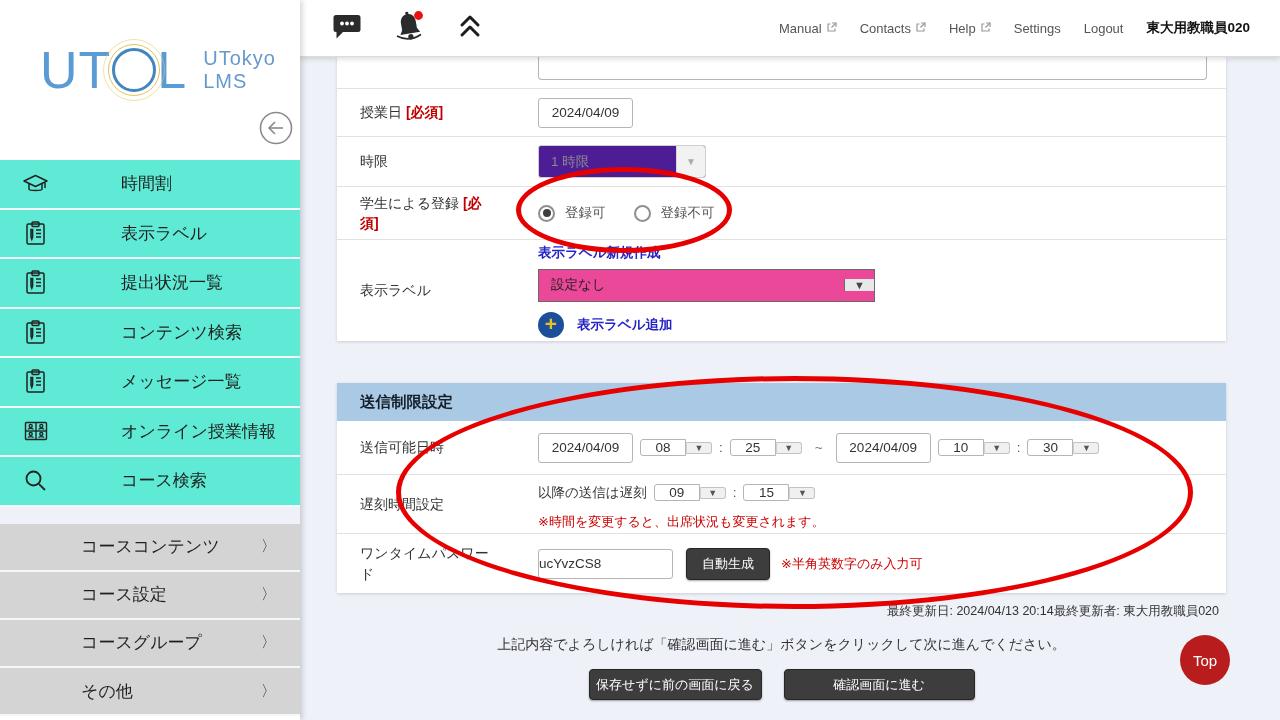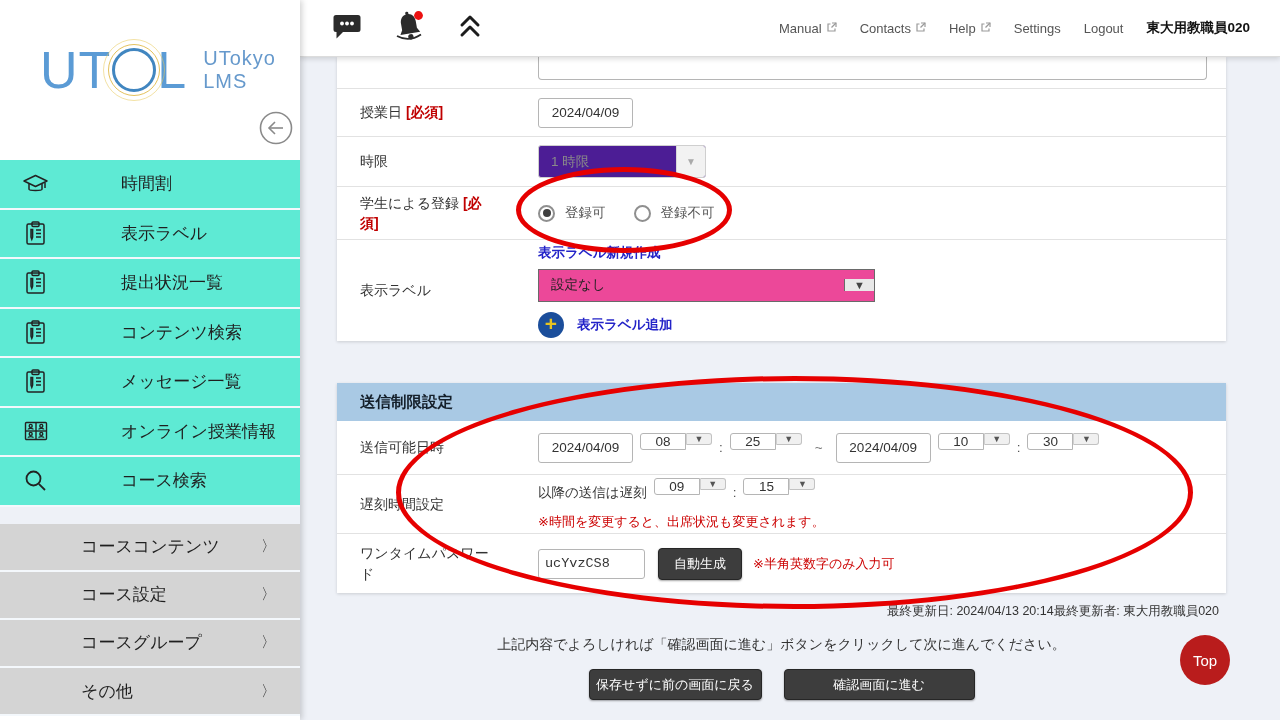--- a/index.html
+++ b/index.html
@@ -89,32 +89,32 @@
   .sl-arrow { width:30px; border-left:1px solid #6a6a6a; background:#e8e8e8; display:flex;
               align-items:center; justify-content:center; color:#444; font-size:11px; }
   .add-row { display:flex; align-items:center; gap:13px; margin-top:3px; }
   .plus-circle { width:26px; height:26px; border-radius:50%; background:#1b4e9b; color:#e6c321;
                  display:flex; align-items:center; justify-content:center; font-size:21px;
                  font-weight:bold; border:none; cursor:pointer; line-height:1; padding-bottom:2px; }
 
   .section-header { height:38px; background:#a9c9e4; display:flex; align-items:center;
                     padding-left:23px; font-size:15.5px; font-weight:bold; color:#15202b; }
   .dt-flex { display:flex; align-items:center; gap:7px; font-size:13.5px; color:#333; }
-  .spinner { display:flex; align-items:flex-start; height:30px; }
+  .spinner { display:flex; align-items:center; height:30px; }
   .spin-num { width:46px; border:1px solid #b5b5b5; border-radius:3px 0 0 3px; text-align:center;
               font-size:13.5px; color:#333; font-family:inherit; }
   .spin-btn { width:26px; border:1px solid #c2c2c2; border-left:1px solid #d0d0d0;
               border-radius:0 3px 3px 0; background:#f0f0f0; display:flex; align-items:center;
               justify-content:center; font-size:9px; color:#555; cursor:pointer; }
   .sep { color:#555; }
   .tilde { color:#777; margin:0 6px; }
   .note-red { color:#cc0000; font-size:13px; }
   .stack { display:flex; flex-direction:column; align-items:flex-start; gap:5px; }
 
-  .otp-input { width:107px; padding-left:6px;font-family:Liberation Mono, monospace; }
+  .otp-input { width:135px; padding-left:0; }
   .dark-btn { background:#3d3d3d; color:#fff; border:1px solid #262626; border-radius:4px;
               font-size:13px; font-family:inherit; cursor:pointer;
               box-shadow:0 1px 2px rgba(0,0,0,.35); }
   .gen-btn { height:32px; padding:0 15px; margin-left:13px; margin-right:11px; }
 
   .last-updated { position:absolute; left:37px; top:546px; width:889px; text-align:right;
                   padding-right:7px; font-size:12.5px; color:#333; }
   .instruction { position:absolute; left:37px; top:579px; width:889px; text-align:center;
                  font-size:14px; color:#333; }
   .action-buttons { position:absolute; left:37px; top:612px; width:889px; display:flex;

